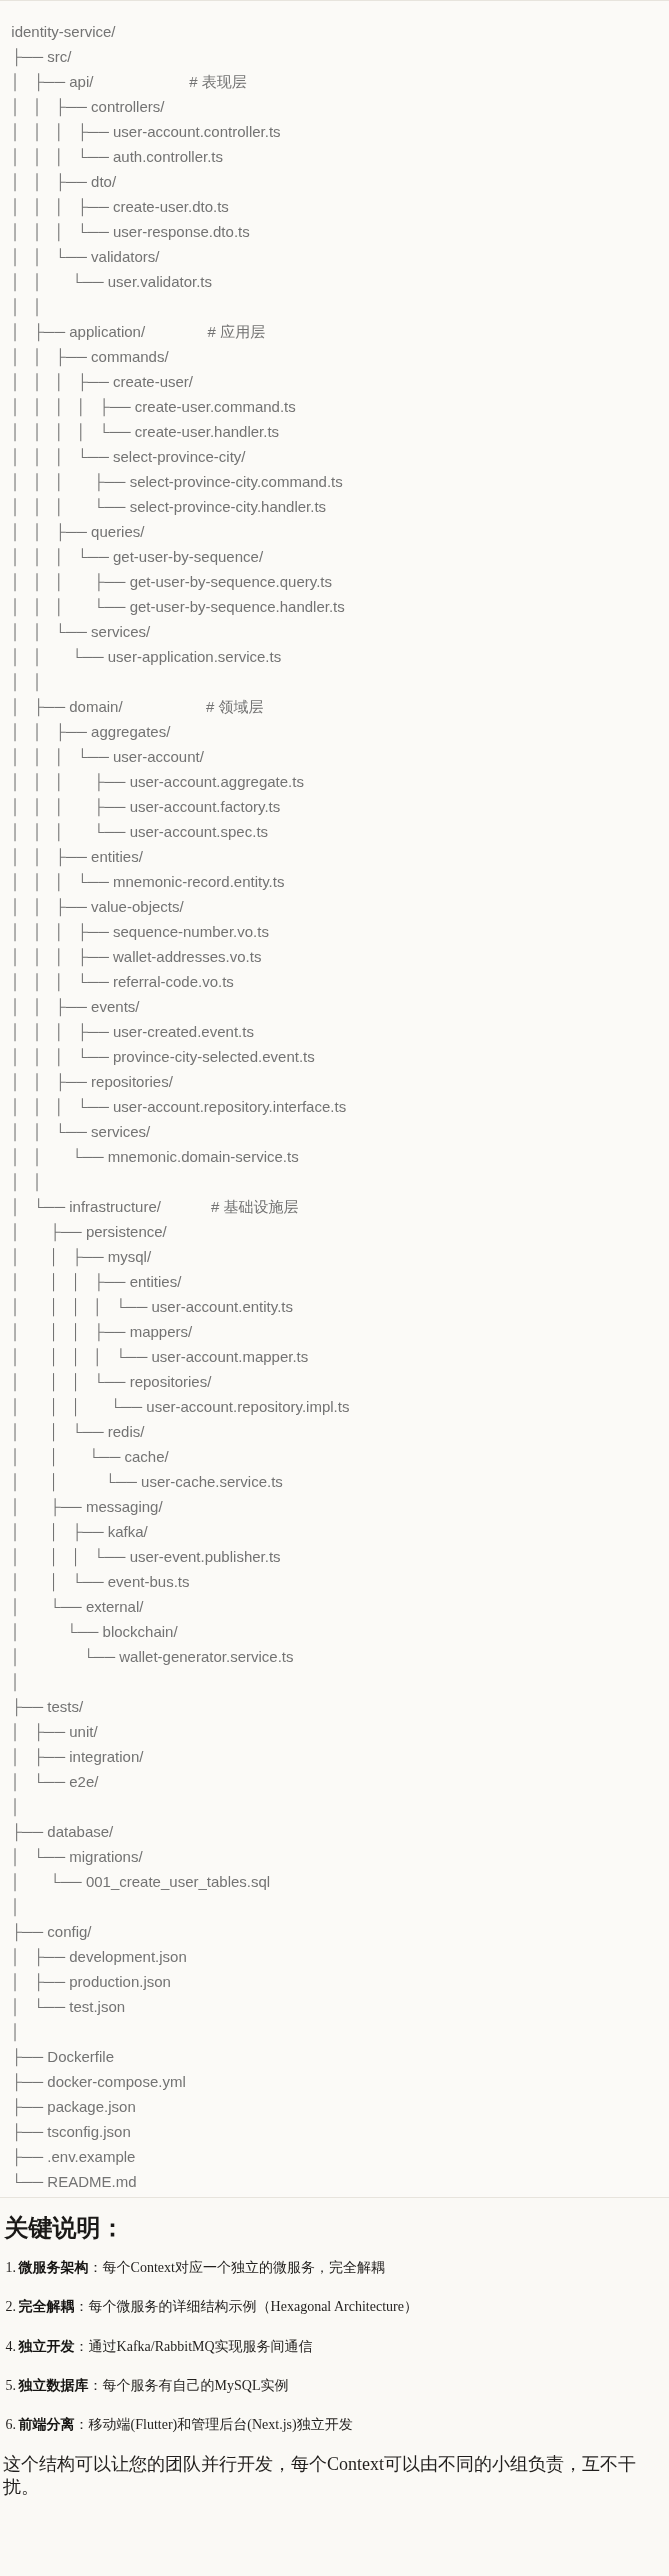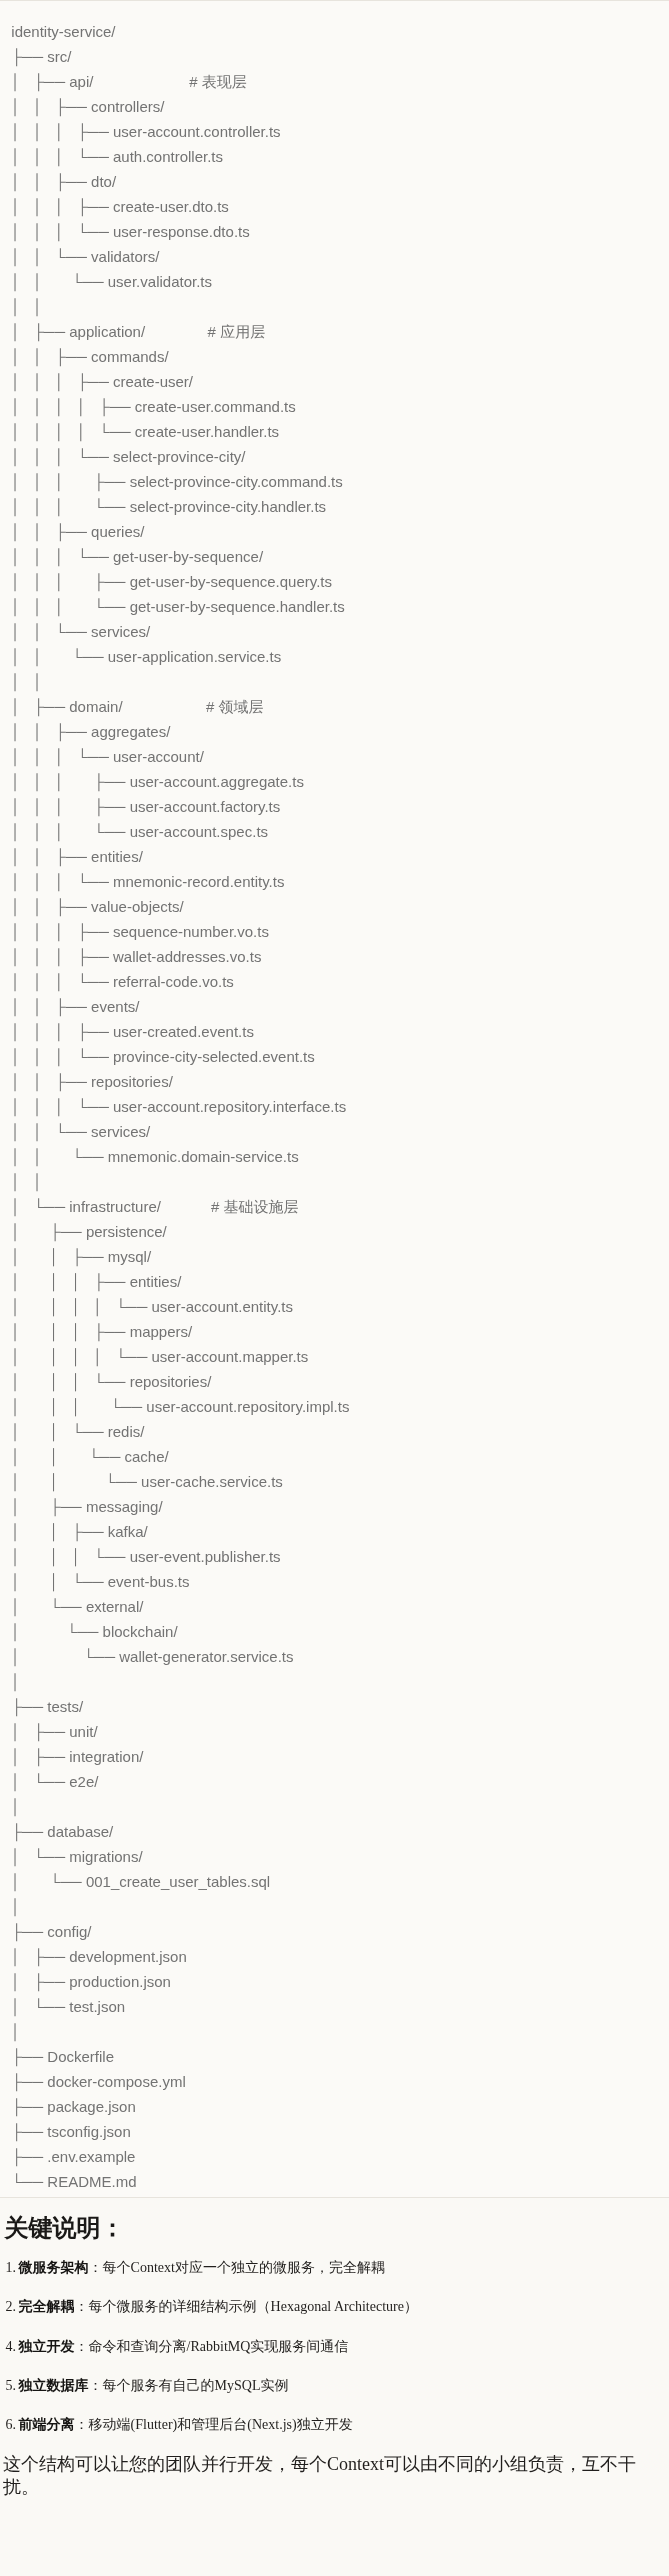--- a/index.html
+++ b/index.html
@@ -158,21 +158,21 @@
 ├── .env.example
 └── README.md</pre>
   </div>
 
   <div class="notes">
     <h2>关键说明：</h2>
 
     <div id="notes-list">
         <div class="note-item"><span class="num">1.</span><b>微服务架构</b><span>：每个Context对应一个独立的微服务，完全解耦</span></div>
         <div class="note-item"><span class="num">2.</span><b>完全解耦</b><span>：每个微服务的详细结构示例（Hexagonal Architecture）</span></div>
-        <div class="note-item"><span class="num">4.</span><b>独立开发</b><span>：命令和查询分离/RabbitMQ实现服务间通信</span></div>
+        <div class="note-item"><span class="num">4.</span><b>独立开发</b><span>：通过Kafka/RabbitMQ实现服务间通信</span></div>
         <div class="note-item"><span class="num">5.</span><b>独立数据库</b><span>：每个服务有自己的MySQL实例</span></div>
         <div class="note-item"><span class="num">6.</span><b>前端分离</b><span>：移动端(Flutter)和管理后台(Next.js)独立开发</span></div>
       </div>
 
     <p class="closing">这个结构可以让您的团队并行开发，每个Context可以由不同的小组负责，互不干扰。</p>
   </div>
 
 </div>
 
 

